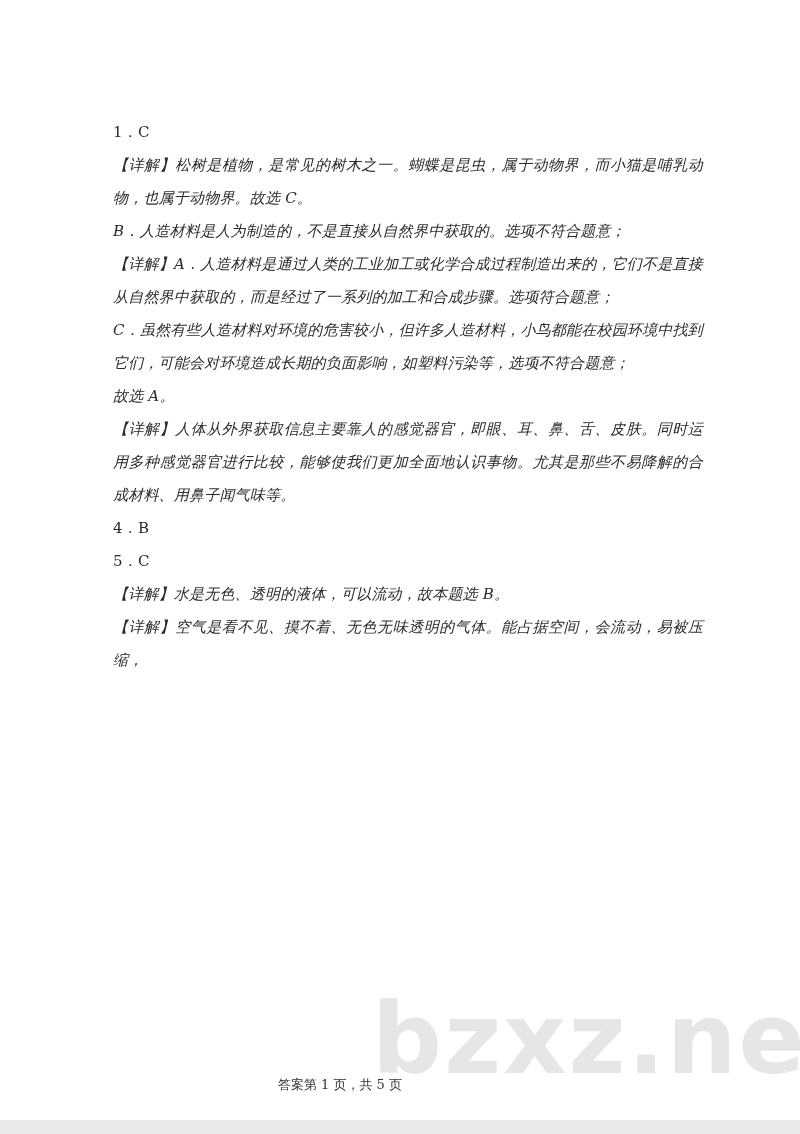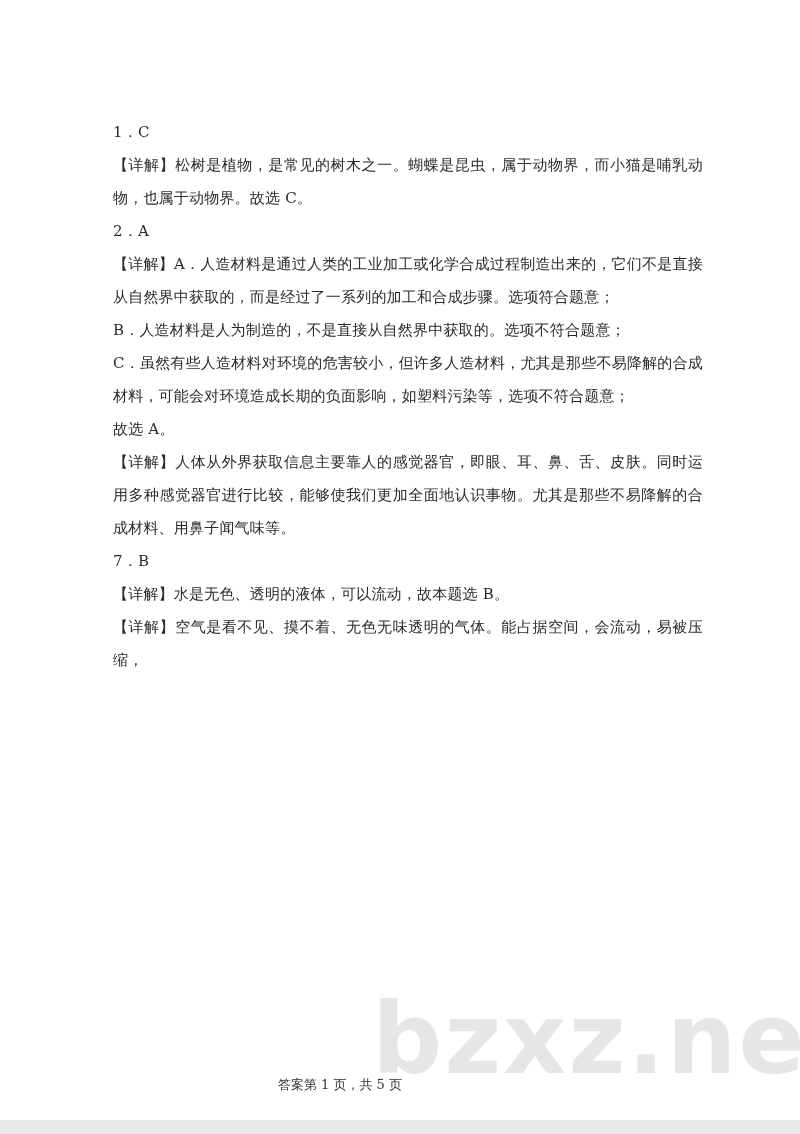--- a/index.html
+++ b/index.html
@@ -16,21 +16,21 @@
   }
   .bottom-band {
     position: absolute; left: 0; top: 1120px; width: 800px; height: 14px;
     background: #e9e9e9;
   }
   .content {
     position: absolute; left: 113px; top: 116px; width: 590px;
     font-size: 15px; line-height: 33px; letter-spacing: 0.2px;
   }
   .item-num { display: block; height: 33px; }
-  .para { display: block; text-align: justify; }
+  .para { display: block; text-align: justify; font-style: italic; }
   .watermark {
     position: absolute; left: 372px; top: 990px;
     font-family: "DejaVu Sans", "Liberation Sans", sans-serif;
     font-weight: bold; font-size: 98px; letter-spacing: 2px;
     color: rgba(200,200,200,0.45);
     line-height: 1;
     pointer-events: none;
   }
   .footer {
     position: absolute; left: 0; width: 680px; top: 1076px;
@@ -42,42 +42,42 @@
 
 <div class="page">
   <div class="content">
 
     <div>
       <span class="item-num">1．C</span>
       <span class="para">【详解】松树是植物，是常见的树木之一。蝴蝶是昆虫，属于动物界，而小猫是哺乳动物，也属于动物界。故选 C。</span>
     </div>
 
     <div>
-      <span class="item-num">2．A</span>
+      <span class="para">B．人造材料是人为制造的，不是直接从自然界中获取的。选项不符合题意；</span>
       <span class="para">【详解】A．人造材料是通过人类的工业加工或化学合成过程制造出来的，它们不是直接从自然界中获取的，而是经过了一系列的加工和合成步骤。选项符合题意；</span>
-      <span class="para">B．人造材料是人为制造的，不是直接从自然界中获取的。选项不符合题意；</span>
-      <span class="para">C．虽然有些人造材料对环境的危害较小，但许多人造材料，尤其是那些不易降解的合成材料，可能会对环境造成长期的负面影响，如塑料污染等，选项不符合题意；</span>
+      <span class="para">C．虽然有些人造材料对环境的危害较小，但许多人造材料，小鸟都能在校园环境中找到它们，可能会对环境造成长期的负面影响，如塑料污染等，选项不符合题意；</span>
       <span class="para">故选 A。</span>
     </div>
 
     <div>
       <span class="para">【详解】人体从外界获取信息主要靠人的感觉器官，即眼、耳、鼻、舌、皮肤。同时运用多种感觉器官进行比较，能够使我们更加全面地认识事物。尤其是那些不易降解的合成材料、用鼻子闻气味等。</span>
     </div>
 
     <div>
+      <span class="item-num">4．B</span>
+    </div>
+
+    <div>
+      <span class="item-num">5．C</span>
     </div>
 
     <div>
     </div>
 
     <div>
-    </div>
-
-    <div>
-      <span class="item-num">7．B</span>
       <span class="para">【详解】水是无色、透明的液体，可以流动，故本题选 B。</span>
     </div>
 
     <div>
       <span class="para">【详解】空气是看不见、摸不着、无色无味透明的气体。能占据空间，会流动，易被压缩，</span>
     </div>
 
   </div>
 
   <div class="watermark">bzxz.net</div>

